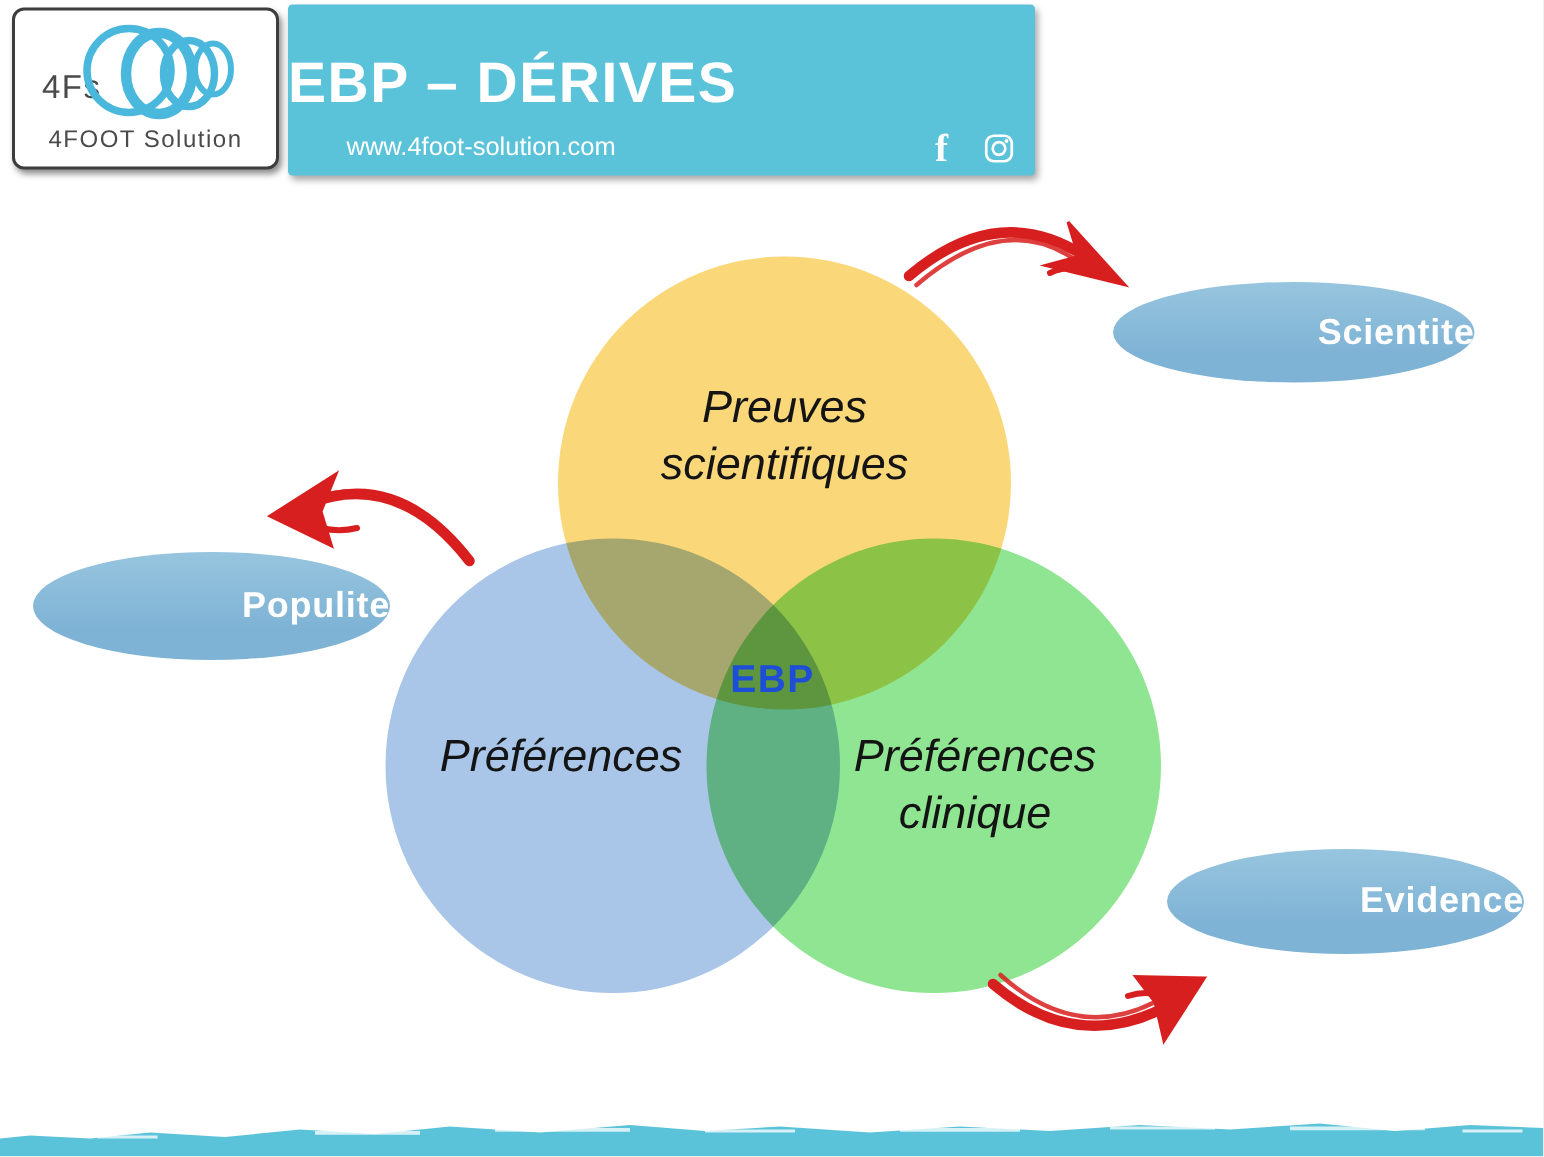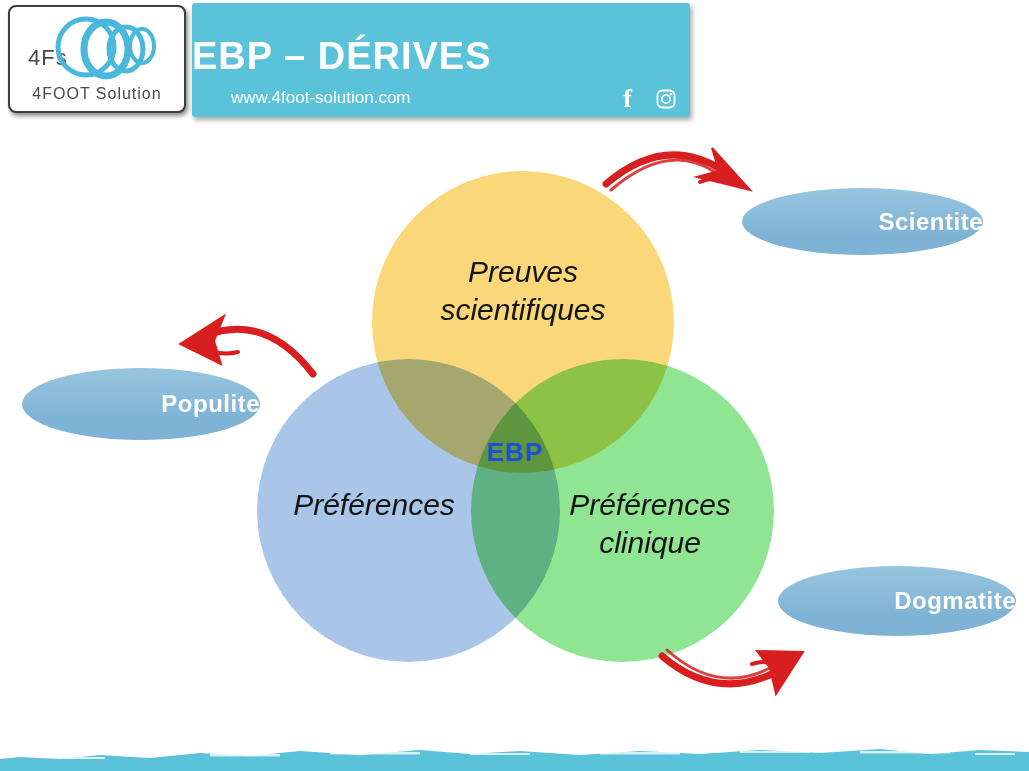--- a/index.html
+++ b/index.html
@@ -142,21 +142,21 @@
   </div>
   <div class="ebp-label">EBP</div>
 
   <div class="derive d-scientite">
     <span>Scientite</span>
   </div>
   <div class="derive d-populite">
     <span>Populite</span>
   </div>
   <div class="derive d-dogmatite">
-    <span>Dogmatite</span>
+    <span>Evidence</span>
   </div>
 
   <svg class="arrows" width="1029" height="771" viewBox="0 0 1029 771">
     <g stroke="#D81F1F" fill="#D81F1F">
       <path d="M606,184 Q665,134 722,170" fill="none" stroke-width="7" stroke-linecap="round"></path>
       <path d="M611,190 Q668,141 715,172" fill="none" stroke-width="3" stroke-linecap="round" opacity=".85"></path>
       <polygon points="750,190 712,148 719,171 697,177" stroke-width="2"></polygon>
       <path d="M700,182 Q713,176 726,181" fill="none" stroke-width="4" stroke-linecap="round"></path>
     </g>
     <g stroke="#D81F1F" fill="#D81F1F">

